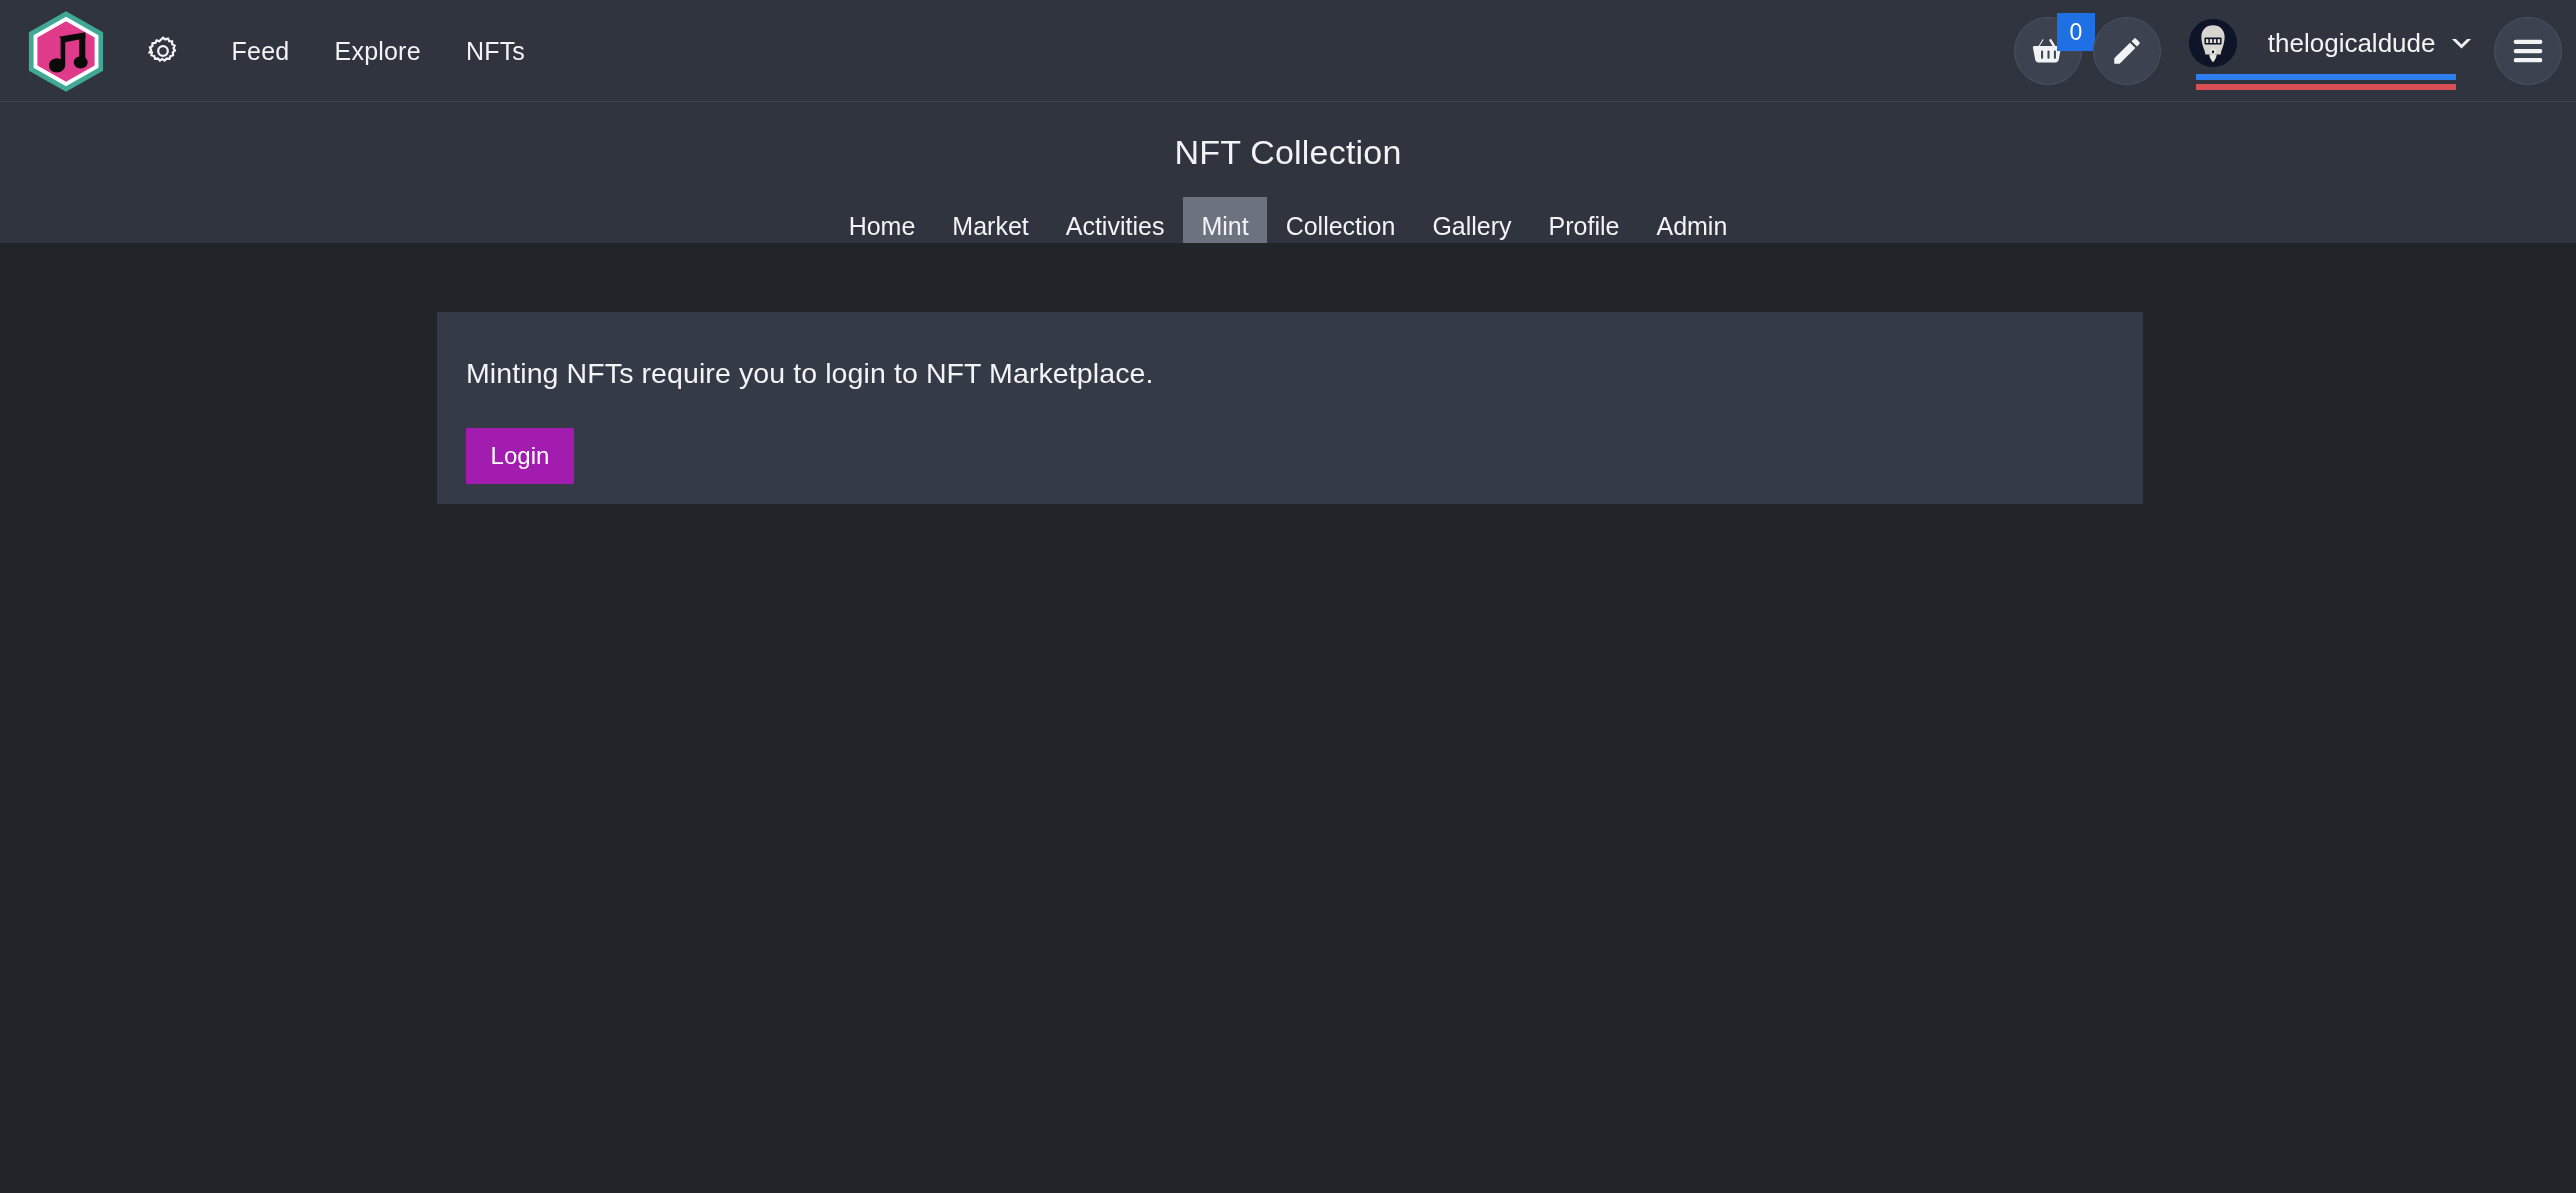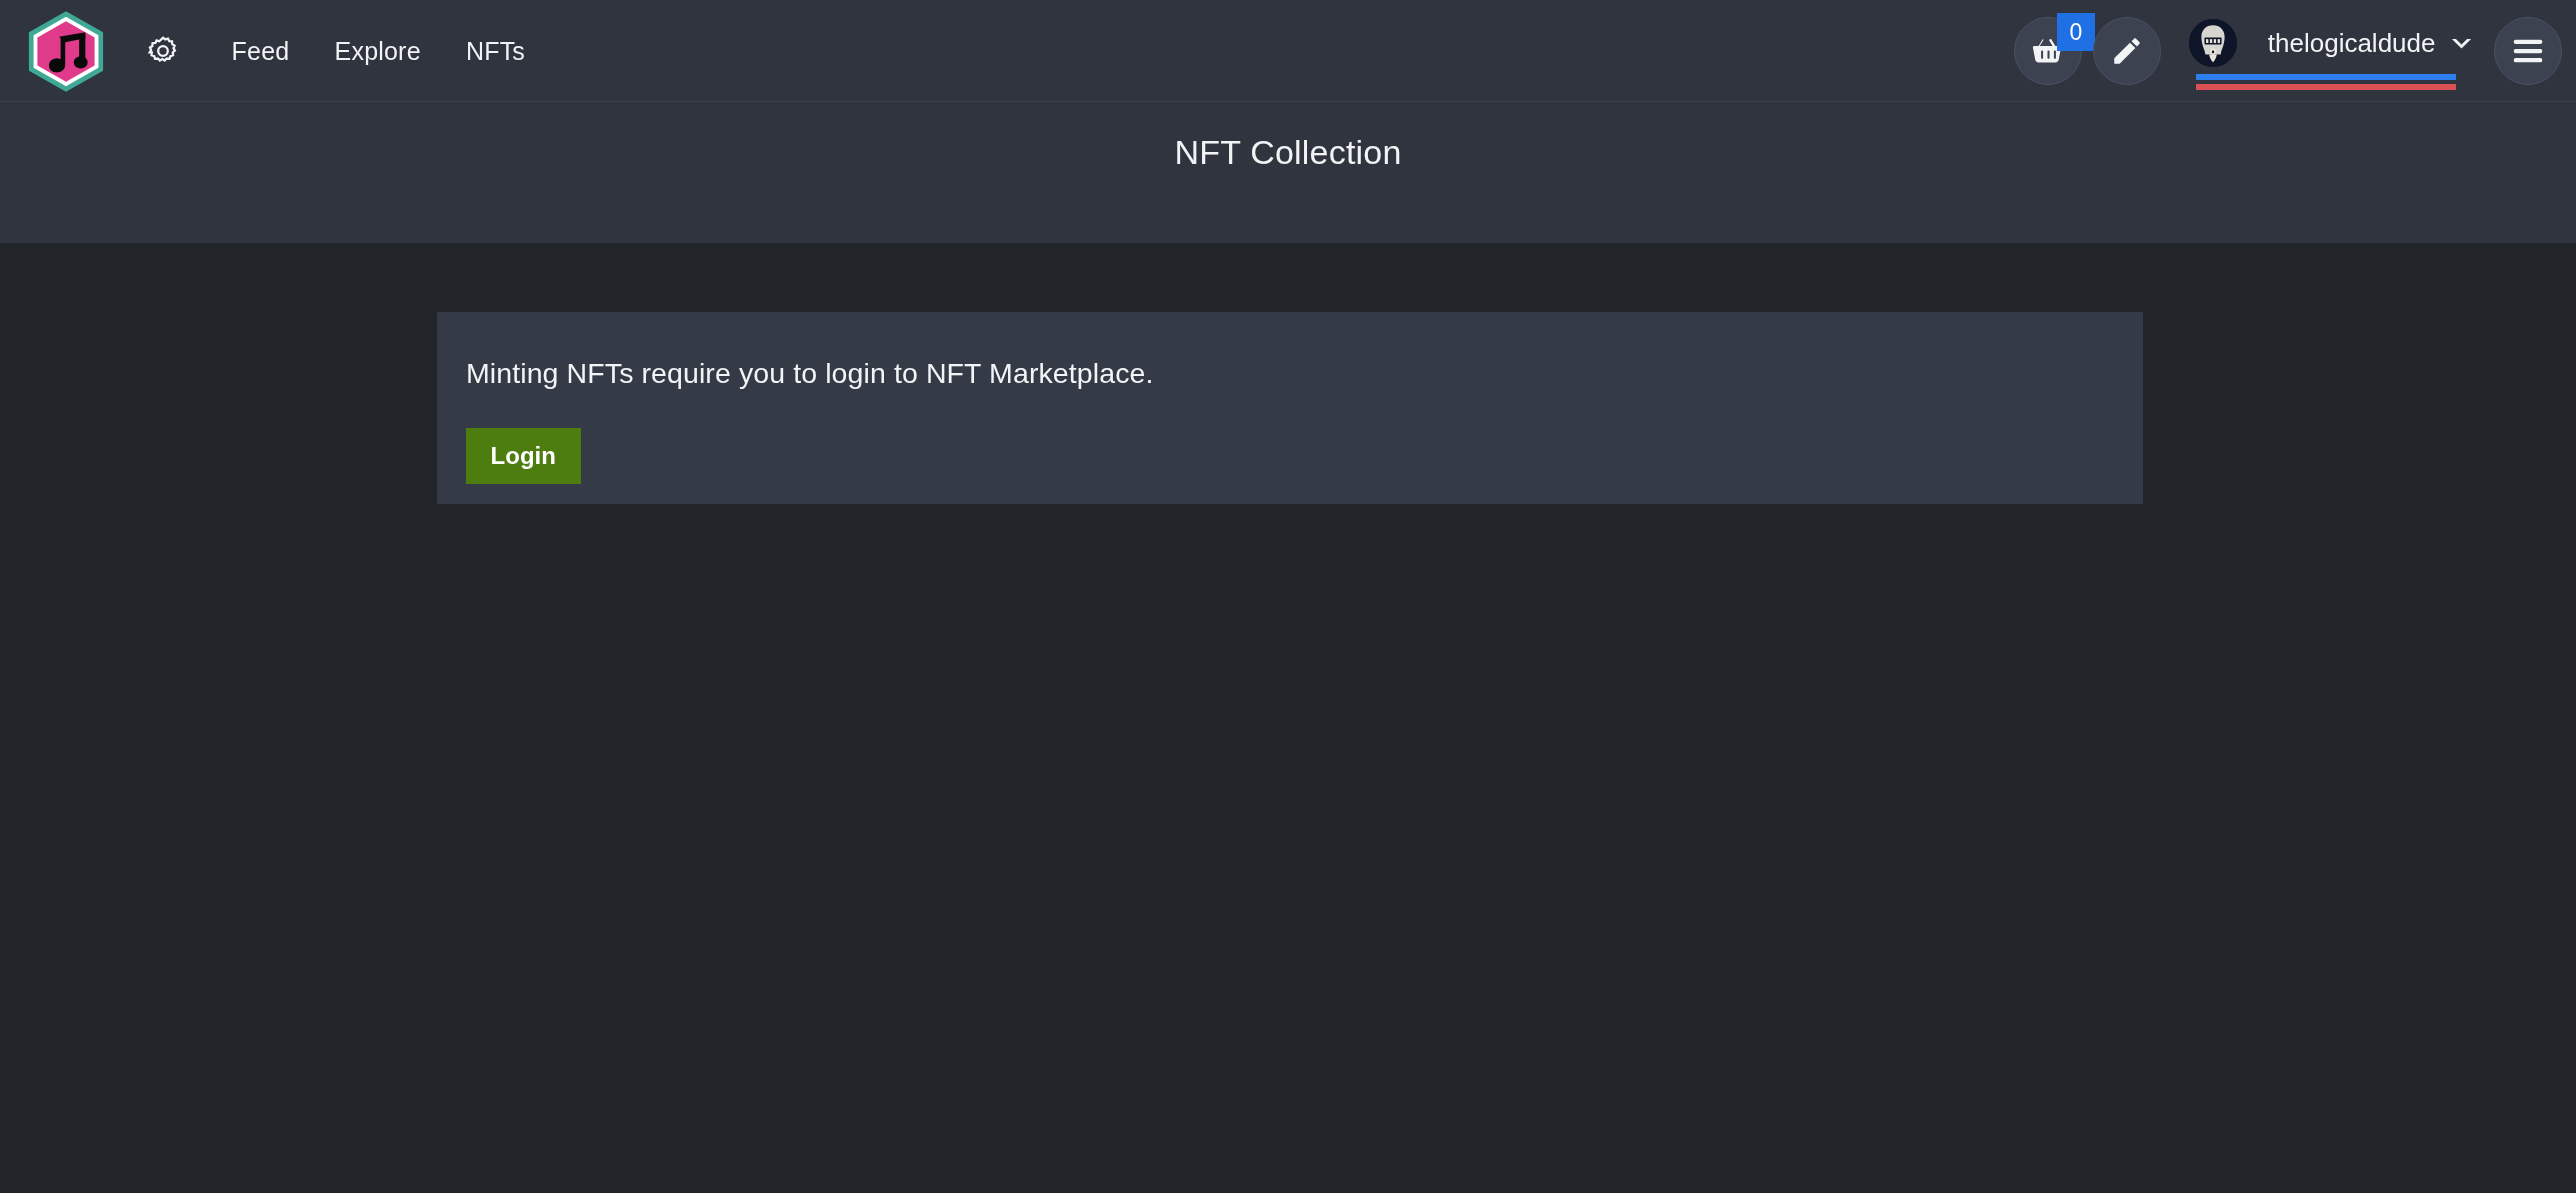--- a/index.html
+++ b/index.html
@@ -235,29 +235,28 @@
 
   .card-msg {
     color: #f3f4f6;
     font-size: 28.5px;
     padding: 45px 0 0 29px;
     letter-spacing: 0.1px;
   }
 
   .login-btn {
     margin: 38px 0 0 29px;
-    background: #4d7c0f;
+    background: #a21caf;
     color: #ffffff;
     font-size: 24px;
     border: none;
     padding: 14px 24.6px;
     cursor: pointer;
     font-family: "Liberation Sans", sans-serif;
     line-height: 28px;
-    font-weight: bold;
   }
 </style>
 </head>
 <body>
 
 <div class="window-strip"></div>
 
 <div class="topbar">
 
   <div class="brand-logo">
@@ -349,20 +348,30 @@
         <rect x="2" y="14" width="20" height="3" rx="1.2"></rect>
       </svg>
     </div>
 
   </div>
 </div>
 
 <div class="subheader">
   <h1 class="page-title">NFT Collection</h1>
 
+  <nav class="tabs">
+    <span class="tab">Home</span>
+    <span class="tab">Market</span>
+    <span class="tab">Activities</span>
+    <span class="tab active">Mint</span>
+    <span class="tab">Collection</span>
+    <span class="tab">Gallery</span>
+    <span class="tab">Profile</span>
+    <span class="tab">Admin</span>
+  </nav>
 </div>
 
 <div class="main">
   <div class="card">
     <div class="card-msg">Minting NFTs require you to login to NFT Marketplace.</div>
     <button class="login-btn">Login</button>
   </div>
 </div>
 
 

